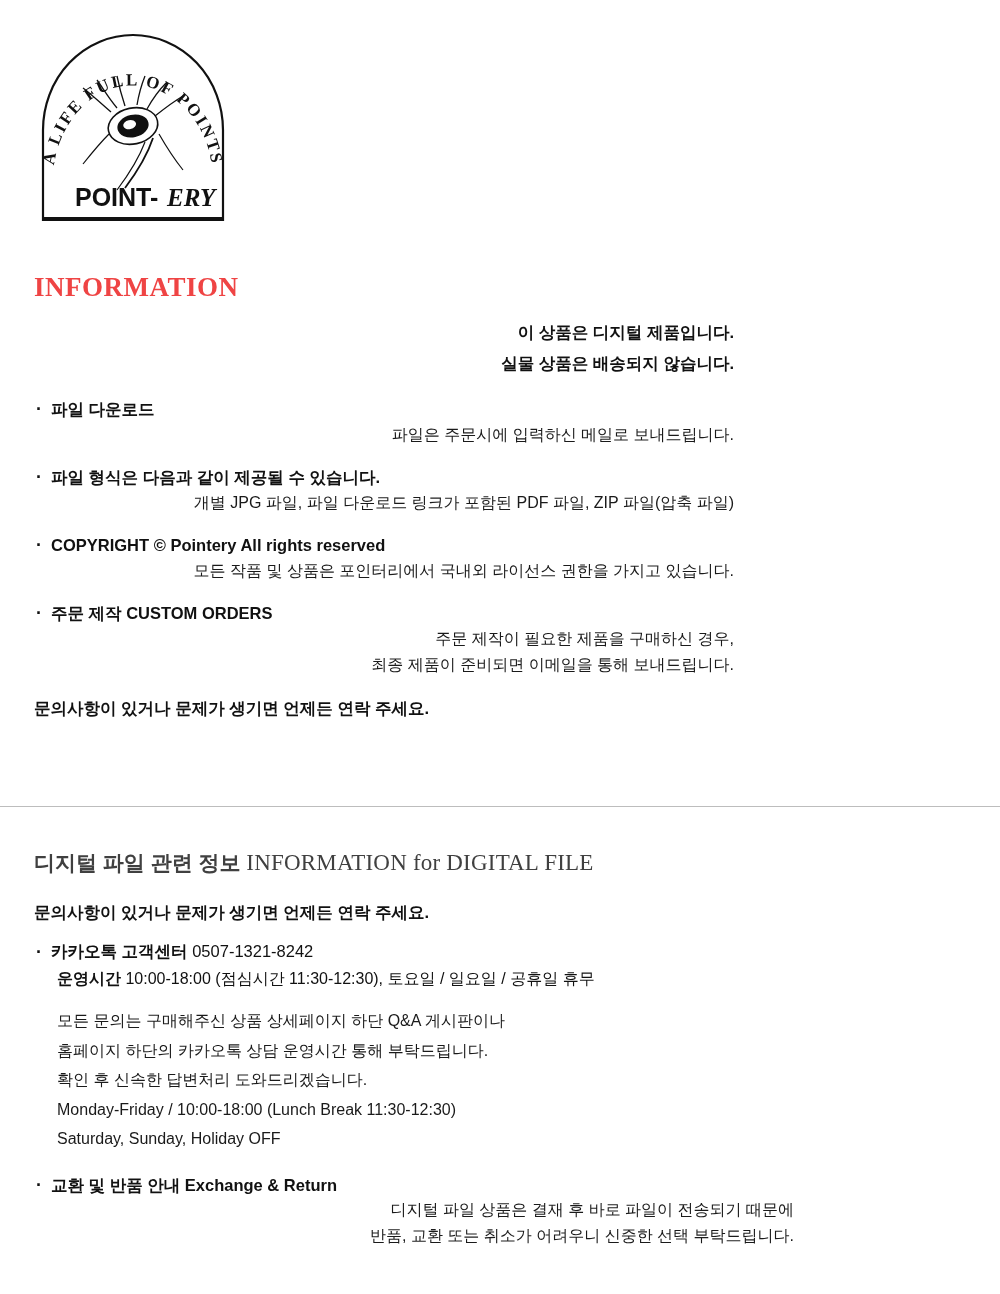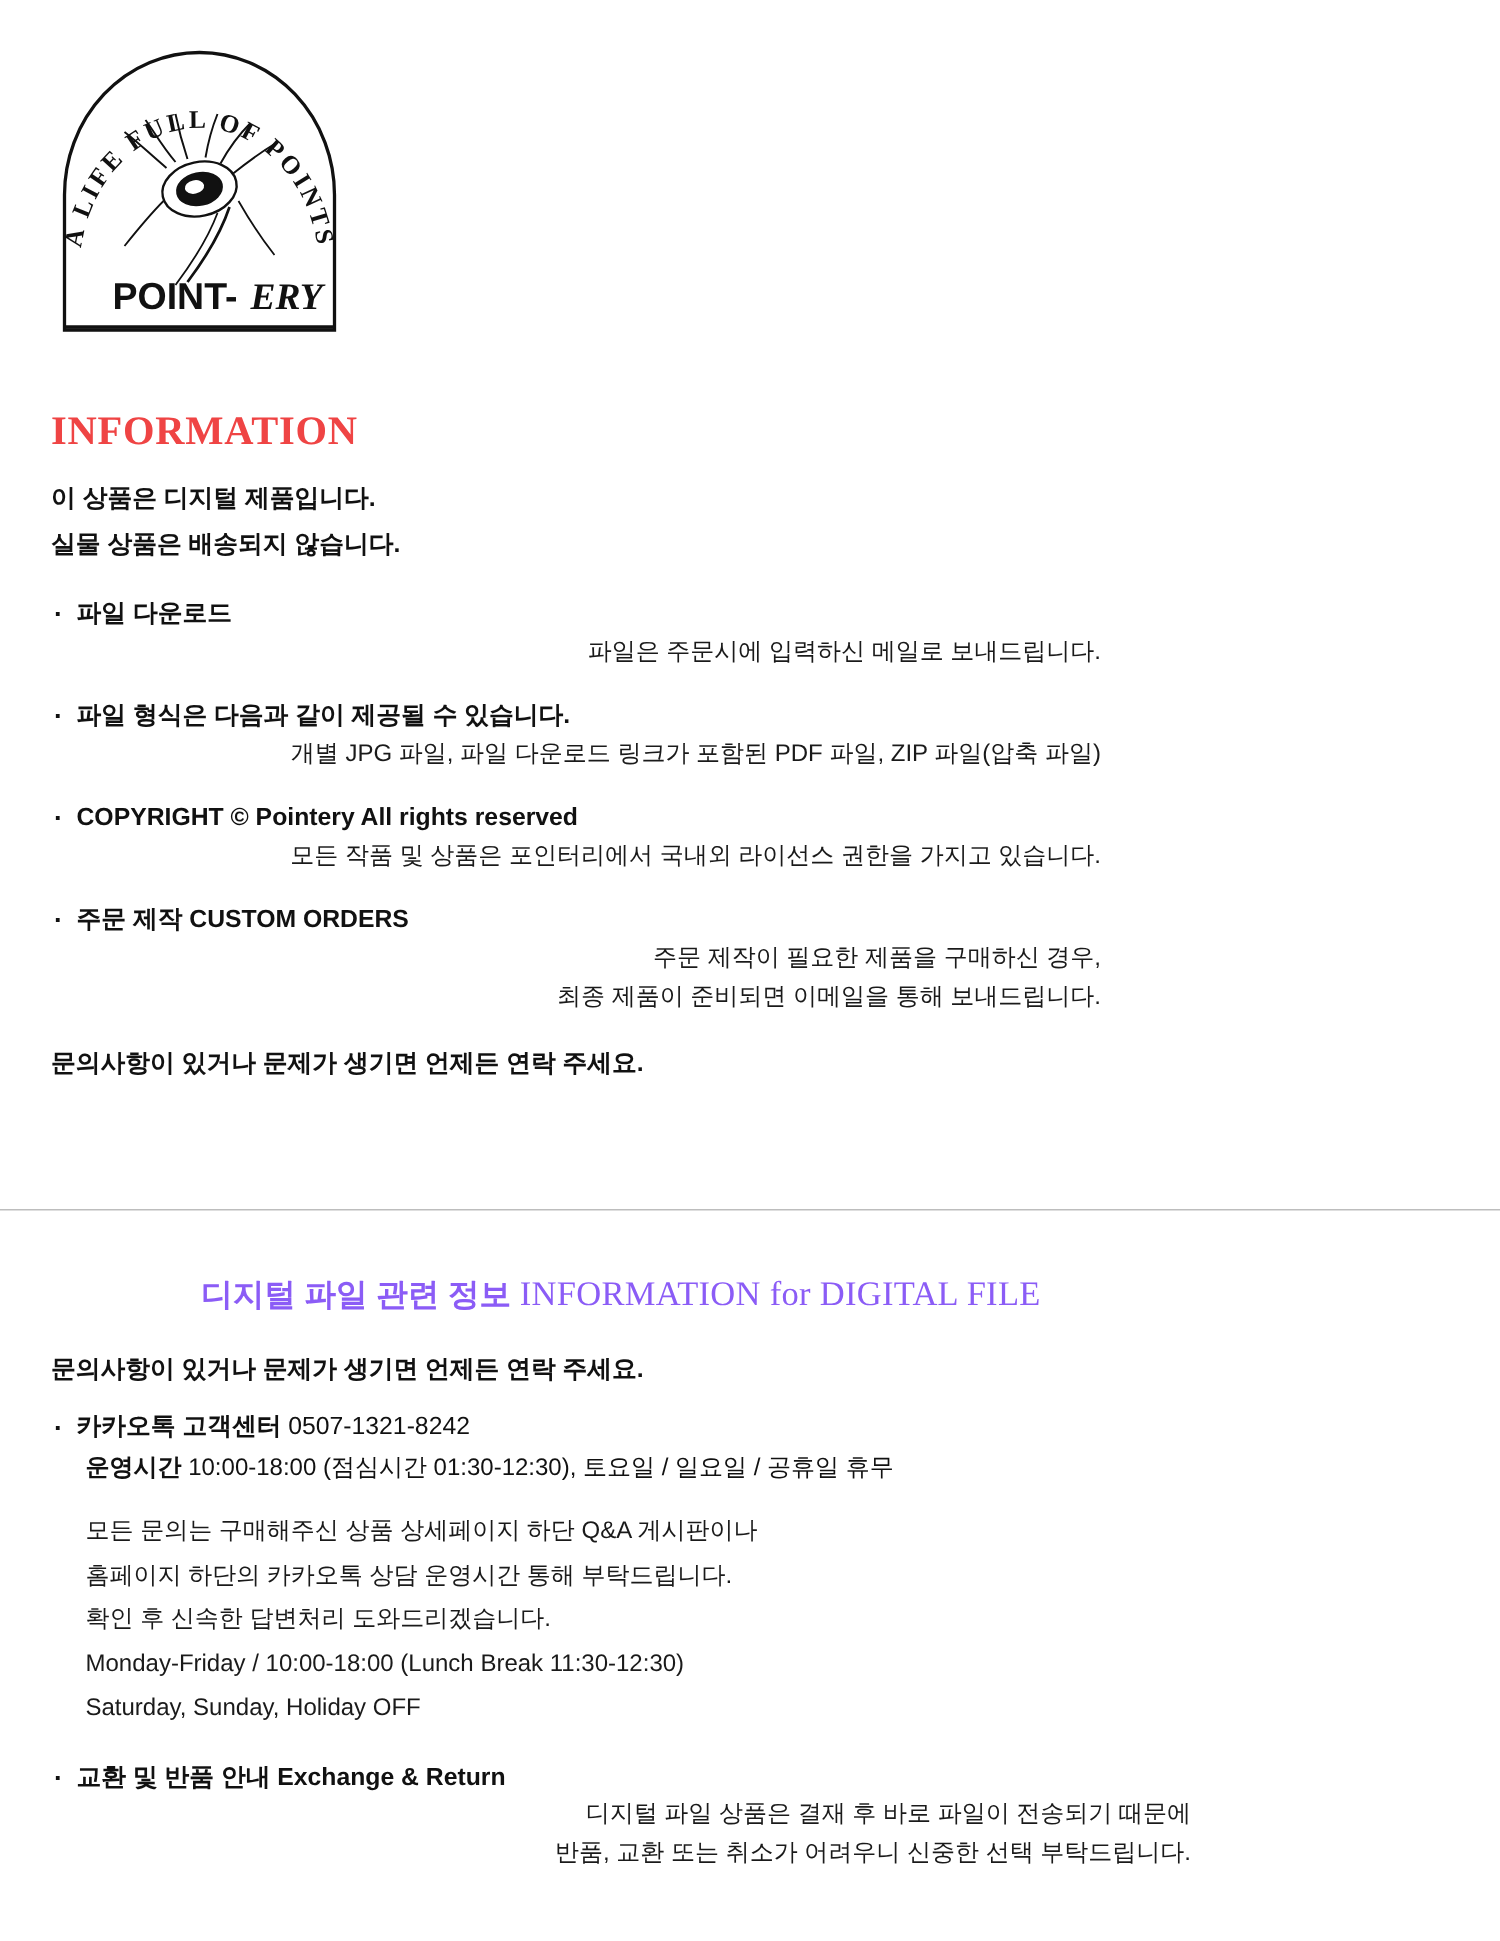--- a/index.html
+++ b/index.html
@@ -55,21 +55,21 @@
     margin: 0 0 18px 0;
     color: #ef4444;
   }
   .lead p {
     margin: 0 0 7px 0;
     font-size: 16.5px;
     font-weight: 700;
     line-height: 1.45;
     color: #111;
   }
-  .lead { margin-bottom: 22px; }
+  .lead { margin-bottom: 22px; text-align: right; }
 
   ul.bullets {
     list-style: none;
     margin: 0;
     padding: 0;
   }
   ul.bullets > li {
     margin-bottom: 18px;
     padding-left: 0;
   }
@@ -119,23 +119,22 @@
   .sec2 {
     position: absolute;
     left: 34px;
     top: 848px;
     width: 760px;
   }
   h2.digital-title {
     margin: 0 0 24px 0;
     font-size: 21px;
     font-weight: 700;
-    color: #8b5cf6;
+    color: #404040;
     line-height: 1.3;
-    text-align: center;
   }
   h2.digital-title .serif-part {
     font-family: "Liberation Serif", serif;
     font-weight: 400;
     font-size: 23px;
     letter-spacing: 0.2px;
   }
   .sec2-lead {
     font-size: 16.5px;
     font-weight: 700;
@@ -257,21 +256,21 @@
   </div>
 
   <div class="divider"></div>
 
   <div class="sec2">
     <h2 class="digital-title"><span>디지털 파일 관련 정보 </span><span class="serif-part">INFORMATION for DIGITAL FILE</span></h2>
 
     <div class="sec2-lead">문의사항이 있거나 문제가 생기면 언제든 연락 주세요.</div>
 
     <div class="contact-line"><b>카카오톡 고객센터</b><span> 0507-1321-8242</span></div>
-    <div class="hours-line"><b>운영시간</b><span> 10:00-18:00 (점심시간 01:30-12:30), 토요일 / 일요일 / 공휴일 휴무</span></div>
+    <div class="hours-line"><b>운영시간</b><span> 10:00-18:00 (점심시간 11:30-12:30), 토요일 / 일요일 / 공휴일 휴무</span></div>
 
     <div class="notes">
       <p>모든 문의는 구매해주신 상품 상세페이지 하단 Q&amp;A 게시판이나</p>
       <p>홈페이지 하단의 카카오톡 상담 운영시간 통해 부탁드립니다.</p>
       <p>확인 후 신속한 답변처리 도와드리겠습니다.</p>
       <p>Monday-Friday / 10:00-18:00 (Lunch Break 11:30-12:30)</p>
       <p>Saturday, Sunday, Holiday OFF</p>
     </div>
 
     <div class="exchange">

